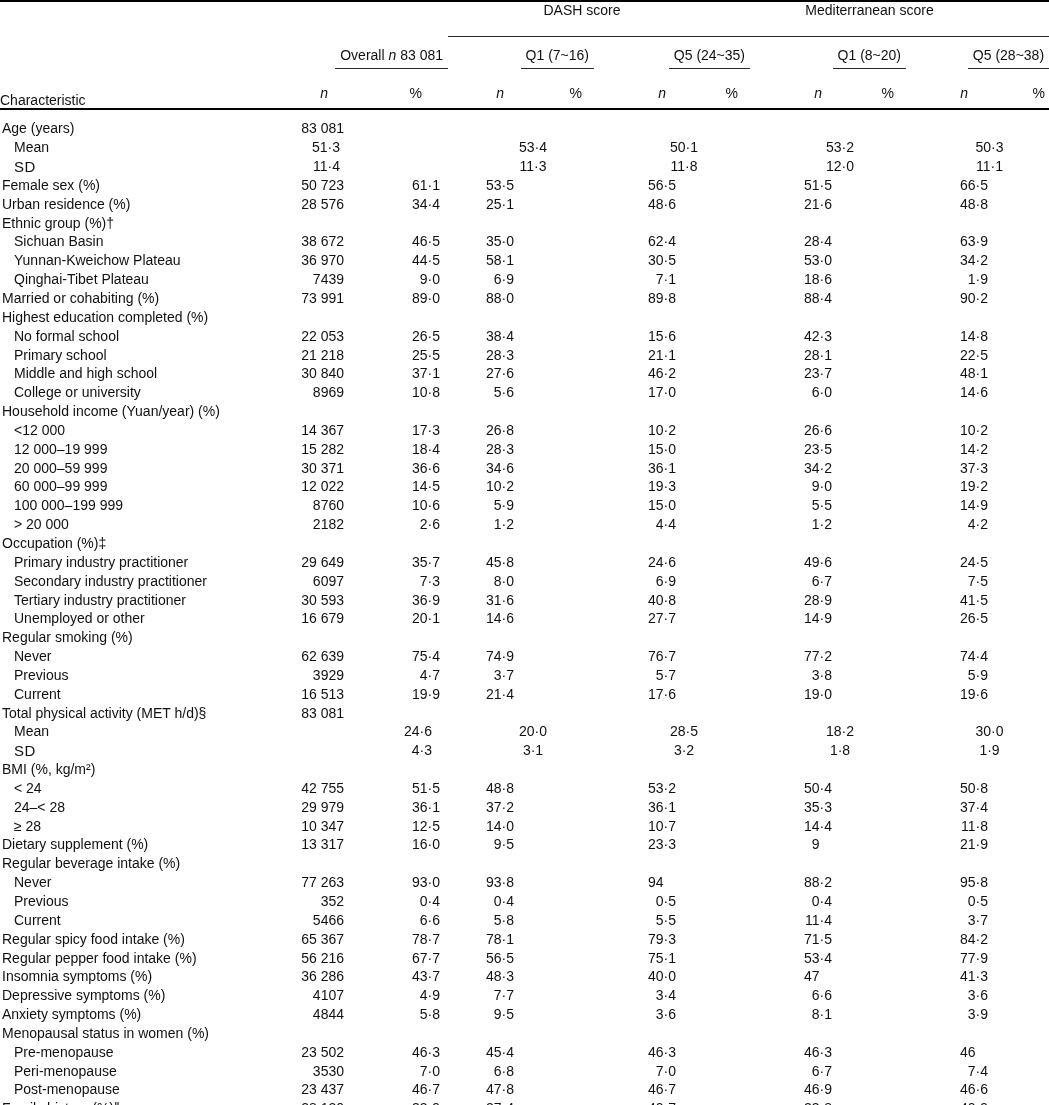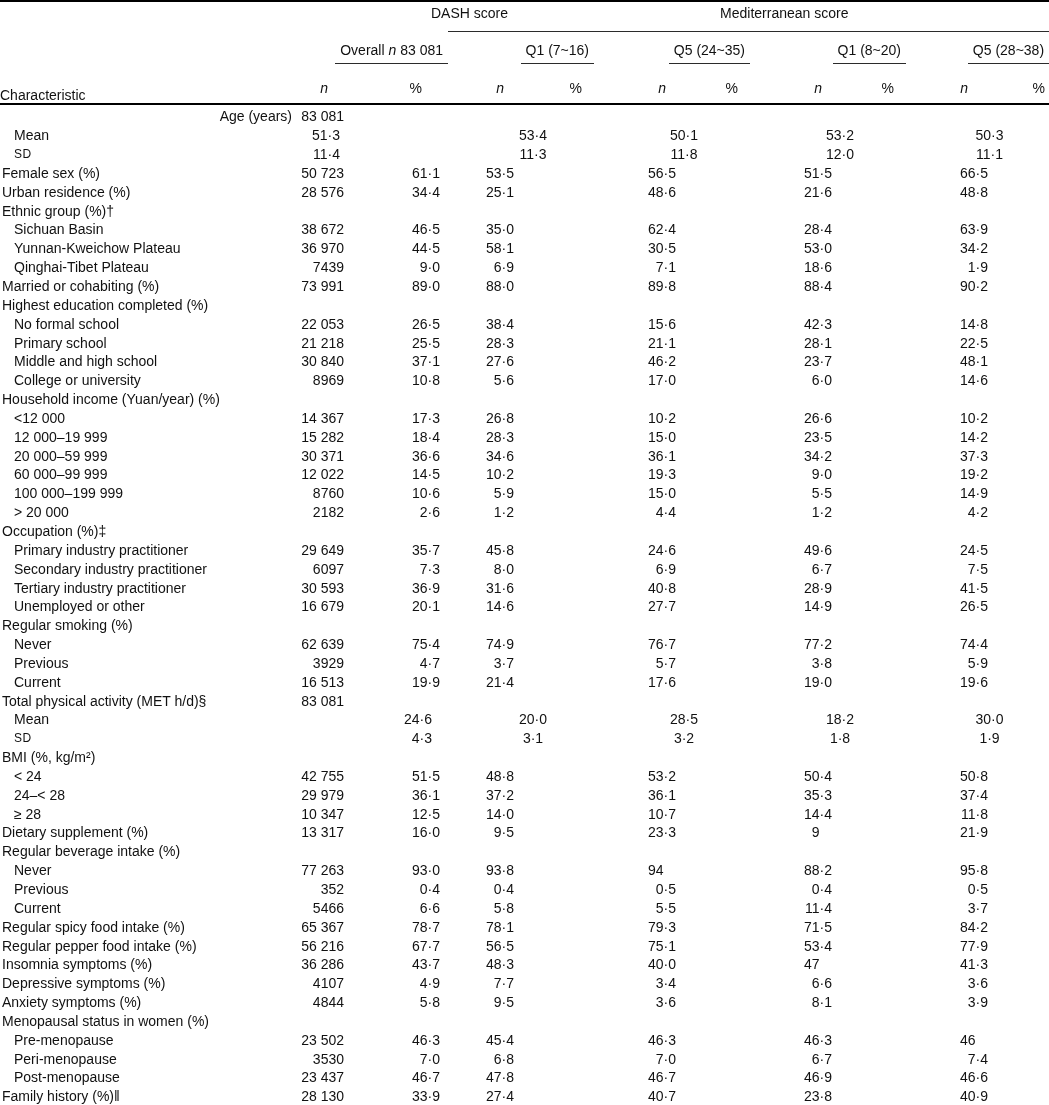--- a/index.html
+++ b/index.html
@@ -8,42 +8,42 @@
   table{width:1049px;border-collapse:collapse;table-layout:fixed;border-top:2px solid #000;font-size:14px;}
   col.c-label{width:292px}col.c-n1{width:56px}col.c-p1{width:100px}
   col.c-n2{width:68px}col.c-p2{width:78px}col.c-n3{width:84px}col.c-p3{width:72px}
   col.c-n4{width:84px}col.c-p4{width:72px}col.c-n5{width:84px}col.c-p5{width:59px}
   th{font-weight:normal;font-size:14px;color:#111;}
   thead tr.r1 th{height:30px;vertical-align:bottom;padding:0;}
   thead tr.r2 th{height:32px;vertical-align:bottom;padding:0;}
   thead tr.r3 th{height:32px;vertical-align:bottom;padding:0 12px 7px 0;border-bottom:2px solid #000;text-align:right;}
   th.charhead{vertical-align:middle;text-align:left;padding:0 0 0 2px;border-bottom:2px solid #000;}
   th.grp{vertical-align:bottom;}
-  th.grp .u{border-bottom:1px solid #2b2b2b;padding-bottom:10px;text-align:left;}
+  th.grp .u{border-bottom:1px solid #2b2b2b;padding-bottom:18px;text-align:center;}
   th.grp .u span{position:relative;}
   th.grp-dash{padding-left:36px;}
   th.grp-dash .u span{left:-17px;}
   th.grp-med{padding-left:44px;}
   th.grp-med .u span{left:-30px;}
   th.qh{text-align:right;}
   th.qh .u2{display:inline-block;border-bottom:1px solid #2b2b2b;padding:0 5px 5px 5px;white-space:nowrap;}
   th.qh-q1d{padding-left:18px}th.qh-q5d{padding-left:16px}
   th.qh-q1m{padding-right:24px}th.qh-q5m{padding-right:40px}
   th.qh-ov{padding-right:12px}
   th.shn1{padding-right:20px !important}
   th.shp1{padding-right:26px !important}
   th.shn5{padding-right:22px !important}
   th.shp5{padding-right:4px !important}
   i{font-style:italic;}
   tbody td{height:18.85px;padding:0;vertical-align:middle;white-space:nowrap;font-size:14px;}
-  tbody tr:first-child td{padding-top:2px;text-align:right;}
+  tbody tr:first-child td{padding-top:9px;}
   tbody tr:last-child td{border-bottom:2px solid #000;padding-bottom:2px;}
   td.lbl{text-align:left;padding-left:2px;overflow:hidden;}
   td.lbl.ind{padding-left:14px;}
-  td.lbl.sc{font-size:12px;letter-spacing:.4px;}
+  td.lbl.sc{font-size:15px;letter-spacing:.4px;}
   td.num{text-align:right;padding-right:4px;}
   td.pct{text-align:right;padding-right:8px;}
   td.qn{text-align:right;padding-right:2px;}
   td.nmean{text-align:right;padding-right:8px;}
   td.spanmean{text-align:right;padding-right:16px;}
   td.qmean{text-align:center;padding-left:24px;}
   .g{visibility:hidden;}
 </style>
 </head>
 <body>

